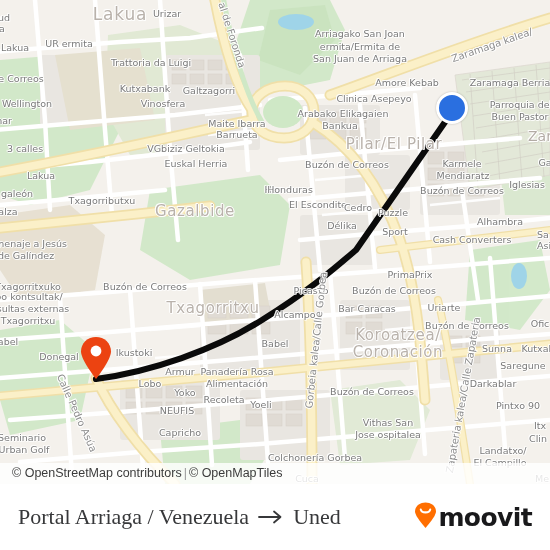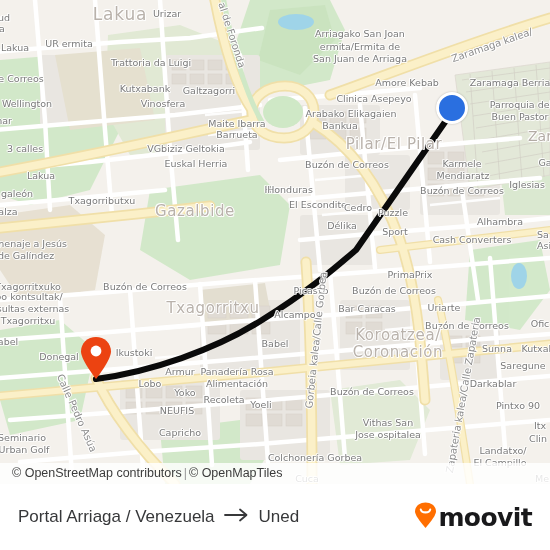--- a/index.html
+++ b/index.html
@@ -117,22 +117,22 @@
     align-items: center;
     justify-content: space-between;
     padding: 0 18px 0 18px;
     box-sizing: border-box;
   }
   #trip-summary {
     display: flex;
     align-items: center;
     gap: 9px;
     color: #37383a;
-    font-family: Liberation Sans, sans-serif;
-    font-size: 17px;
+    font-family: Liberation Serif, serif;
+    font-size: 22px;
     white-space: nowrap;
   }
   #trip-arrow { display:block; }
   #moovit-logo {
     display: flex;
     align-items: center;
     gap: 1px;
   }
   #moovit-wordmark {
     color: #19191b;
@@ -385,21 +385,21 @@
         <div class="map-label poi" style="left: 8px; top: 211px;">alza</div>
         <div class="map-label poi" style="left: 273px; top: 189px;">Hor</div>
         <div class="map-label poi" style="left: 360px; top: 33px;">Arriagako San Joan</div>
         <div class="map-label poi" style="left: 360px; top: 46px;">ermita/Ermita de</div>
         <div class="map-label poi" style="left: 360px; top: 58px;">San Juan de Arriaga</div>
         <div class="map-label road" style="left: 492px; top: 45px; transform: translate(-50%, -50%) rotate(-19deg);">Zaramaga kalea/</div>
         <div class="map-label poi" style="left: 407px; top: 82px;">Amore Kebab</div>
         <div class="map-label poi" style="left: 510px; top: 82px;">Zaramaga Berria</div>
         <div class="map-label poi" style="left: 374px; top: 98px;">Clinica Asepeyo</div>
         <div class="map-label poi" style="left: 521px; top: 104px;">Parroquia del</div>
-        <div class="map-label poi" style="left: 351px; top: 113px;">Arabako Elikagaien</div>
+        <div class="map-label poi" style="left: 343px; top: 113px;">Arabako Elikagaien</div>
         <div class="map-label poi" style="left: 520px; top: 116px;">Buen Pastor</div>
         <div class="map-label poi" style="left: 340px; top: 125px;">Bankua</div>
         <div class="map-label area" style="left: 394px; top: 144px;">Pilar/El Pilar</div>
         <div class="map-label suburb" style="left: 540px; top: 136px;">Zar</div>
         <div class="map-label poi" style="left: 347px; top: 164px;">Buzón de Correos</div>
         <div class="map-label poi" style="left: 462px; top: 163px;">Karmele</div>
         <div class="map-label poi" style="left: 463px; top: 175px;">Mendiaratz</div>
         <div class="map-label poi" style="left: 545px; top: 162px;">Ga</div>
         <div class="map-label poi" style="left: 290px; top: 189px;">Honduras</div>
         <div class="map-label poi" style="left: 342px; top: 189px; margin-top: 36px;">Délika</div>

